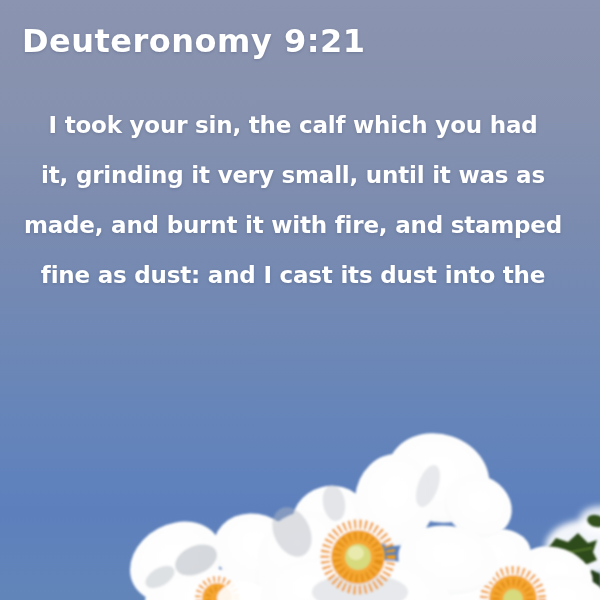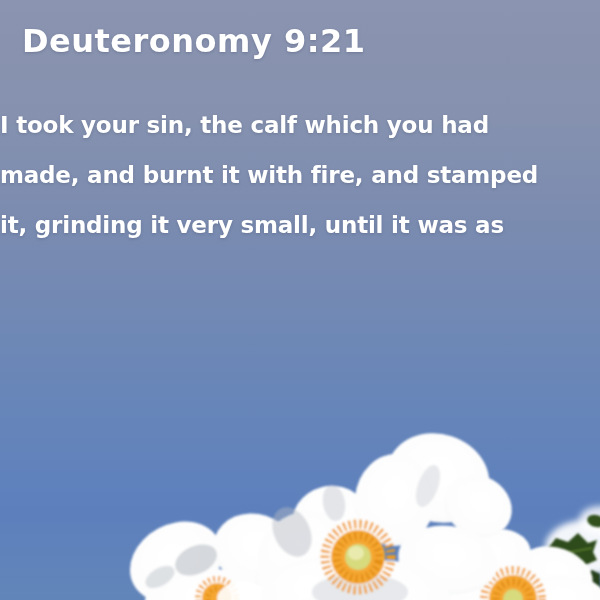--- a/index.html
+++ b/index.html
@@ -17,21 +17,21 @@
   }
   .title{
     position:absolute;left:22px;top:22px;
     color:var(--text-color);
     font-size:32px;font-weight:700;letter-spacing:.5px;
     text-shadow:0 1px 3px rgba(50,60,90,.30);
     white-space:nowrap;
   }
   .verse{
     position:absolute;top:100px;left:0;right:14px;
-    text-align:left;
+    text-align:center;
   }
   .verse-line{
     display:block;height:50px;line-height:50px;
     color:var(--text-color);
     font-size:23px;font-weight:700;letter-spacing:-0.2px;
     text-shadow:0 1px 3px rgba(50,60,90,.28);
     white-space:nowrap;
   }
   .flowers{position:absolute;left:0;top:400px;width:600px;height:200px;display:block;}
 </style>
@@ -117,17 +117,18 @@
         <circle r="13" fill="#d7da7d"></circle>
         <ellipse cx="-2" cy="-4" rx="8" ry="7" fill="#e9ebae"></ellipse>
       </g>
     </g>
   </svg>
 
   <div class="title">Deuteronomy 9:21</div>
 
   <div class="verse">
     <span class="verse-line">I took your sin, the calf which you had</span>
+    <span class="verse-line">it, grinding it very small, until it was as</span>
     <span class="verse-line">made, and burnt it with fire, and stamped</span>
-    <span class="verse-line">it, grinding it very small, until it was as</span>
+    <span class="verse-line">fine as dust: and I cast its dust into the</span>
   </div>
 
 </div>
 
 </body></html>

